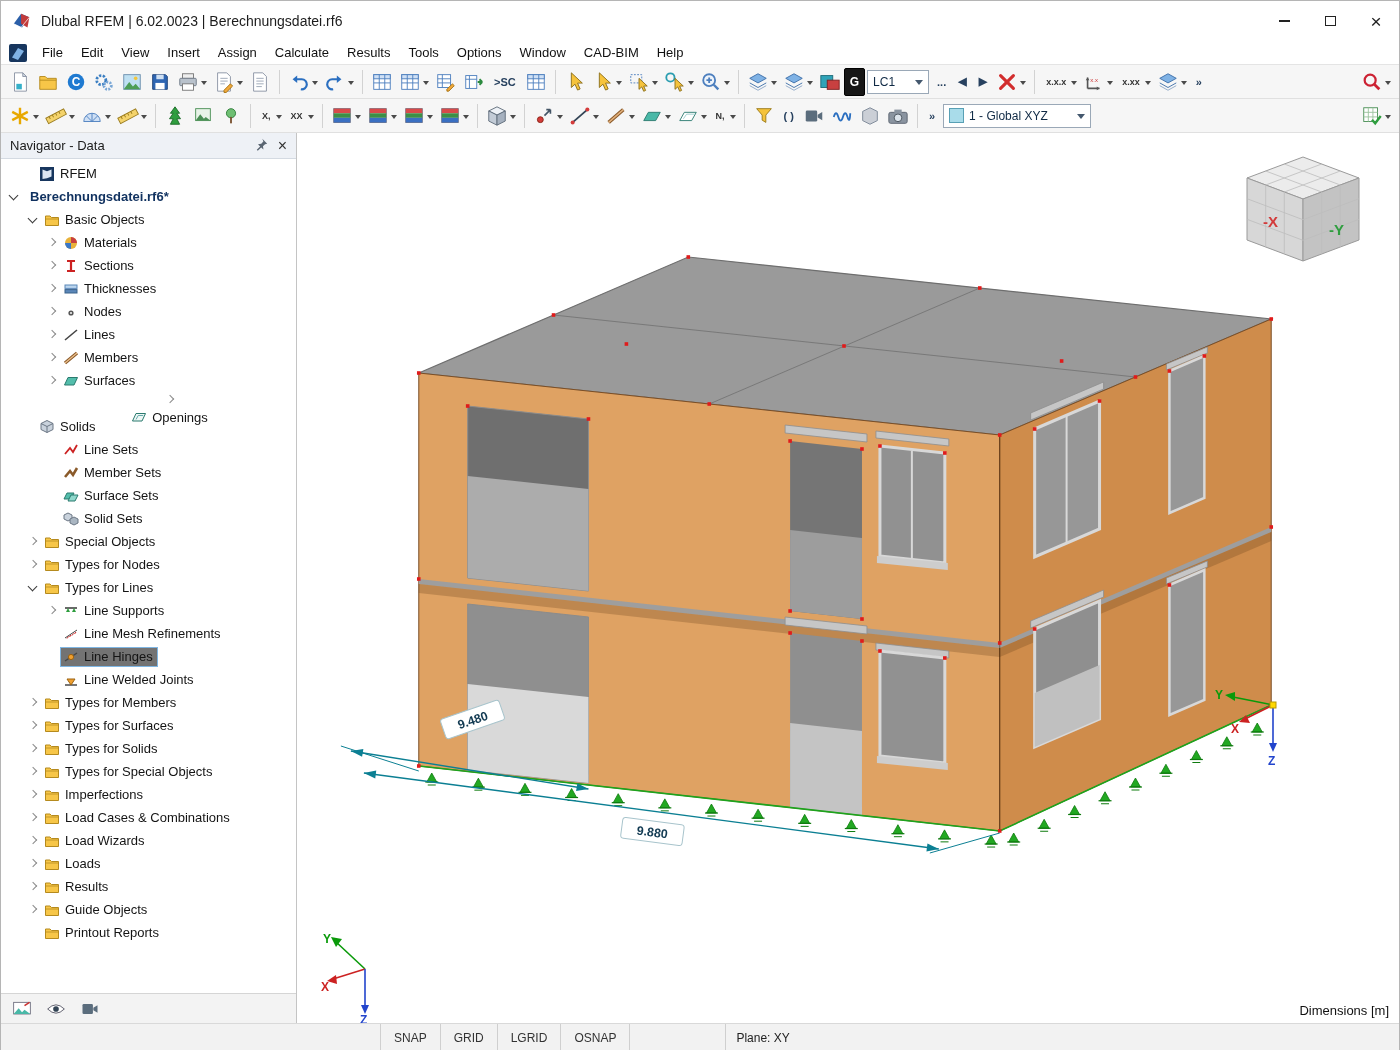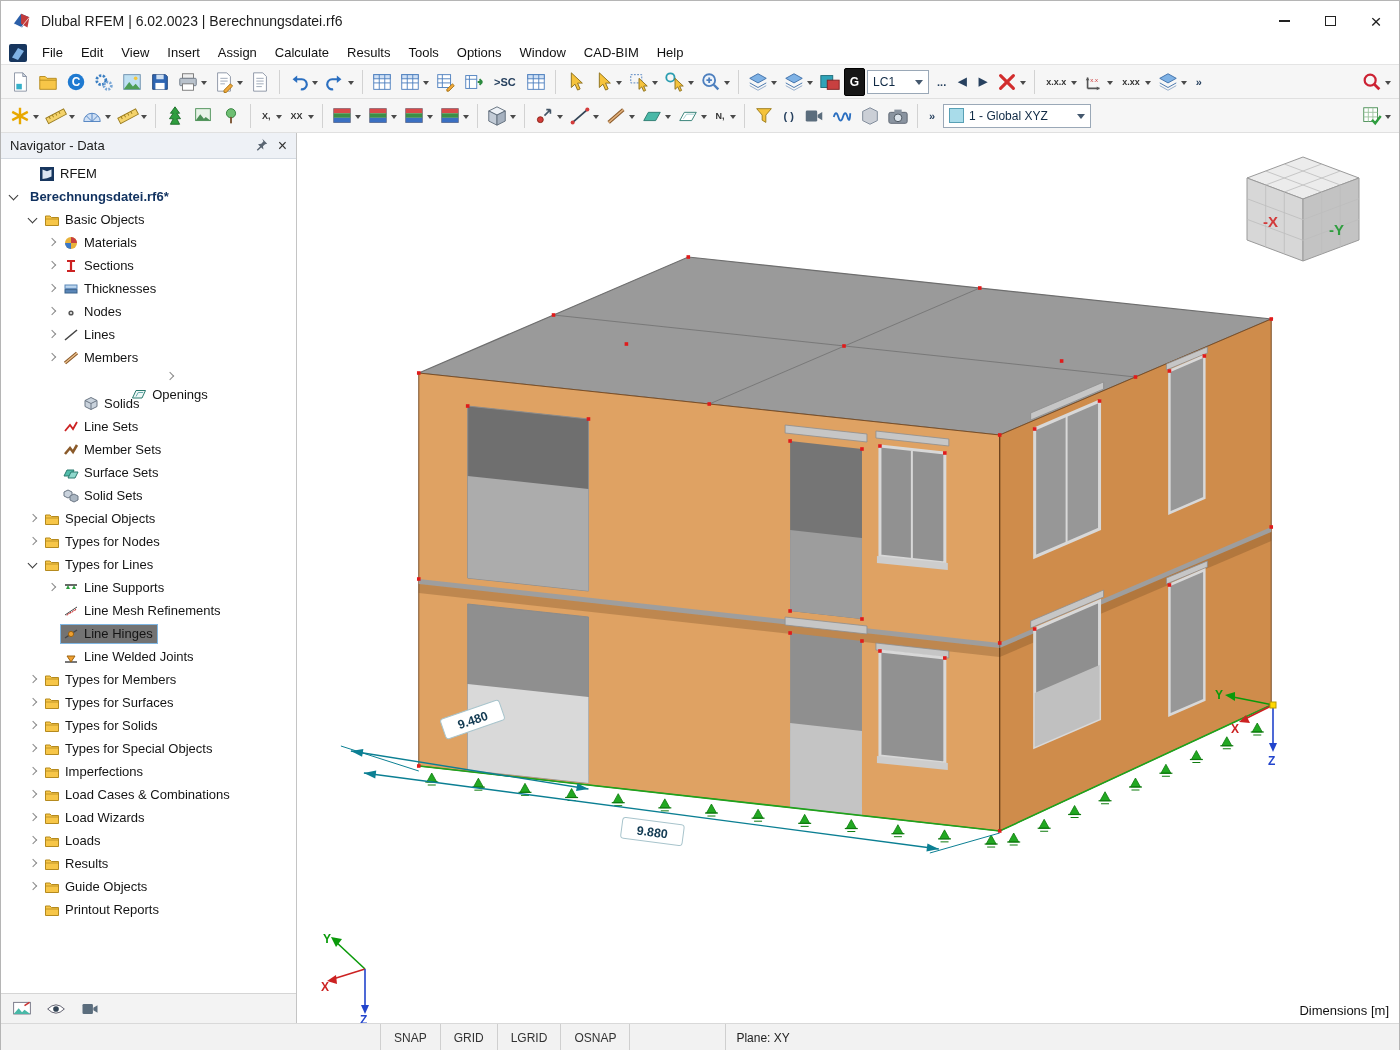--- a/index.html
+++ b/index.html
@@ -768,33 +768,44 @@
             <span class="hl">
               <span>
                 <svg class="ticn-svg" viewBox="0 0 16 16">
                   <path d="M2 13L14 3" stroke="#8a5a2a" stroke-width="3.4"></path>
                   <path d="M2 13L14 3" stroke="#ecc08d" stroke-width="1.2"></path>
                 </svg>
               </span>
               <span class="tlabel">Members</span>
             </span>
           </div>
+          <div class="trow" style="padding-left: 44px;">
+            <span class="chev right"></span>
+            <span class="hl">
+              <span>
+                <svg class="ticn-svg" viewBox="0 0 16 16">
+                  <path d="M1.5 12L5 4.5h9.5L11 12z" fill="#53bdab" stroke="#2a7a6e"></path>
+                </svg>
+              </span>
+              <span class="tlabel">Surfaces</span>
+            </span>
+          </div>
           <div class="trow" style="padding-left: 44px; flex-direction: column;">
             <span class="chev right"></span>
             <span class="hl">
               <span>
                 <svg class="ticn-svg" viewBox="0 0 16 16">
                   <path d="M1.5 12L5 4.5h9.5L11 12z" fill="#eef7f6" stroke="#2a7a6e"></path>
                   <path d="M5 10.5L7.2 6.5h5" fill="none" stroke="#66aaaa"></path>
                 </svg>
               </span>
               <span class="tlabel">Openings</span>
             </span>
           </div>
-          <div class="trow" style="padding-left: 20px; margin-left: 44px;">
+          <div class="trow" style="padding-left: 20px;">
             <span class="chev none"></span>
             <span class="hl">
               <span>
                 <svg class="ticn-svg" viewBox="0 0 16 16">
                   <path d="M8 1.5l6 3v6l-6 3-6-3v-6z" fill="#c9d2dc" stroke="#6b7684"></path>
                   <path d="M8 7.5v6M8 7.5L2 4.5M8 7.5l6-3" stroke="#6b7684" fill="none"></path>
                 </svg>
               </span>
               <span class="tlabel">Solids</span>
             </span>

